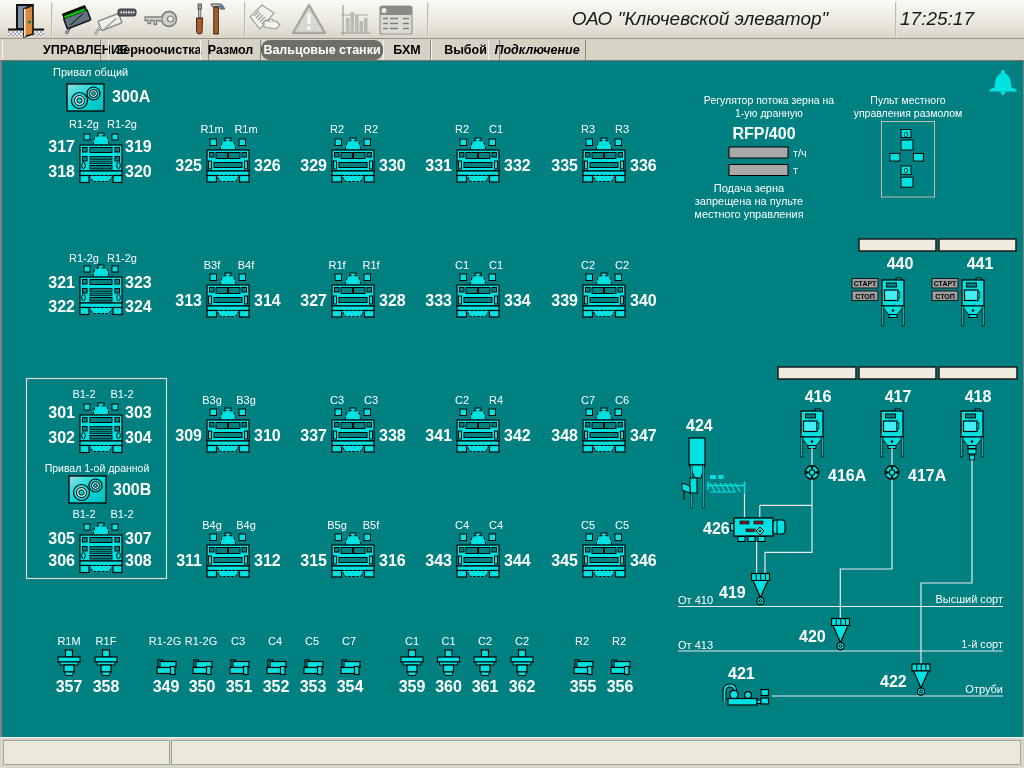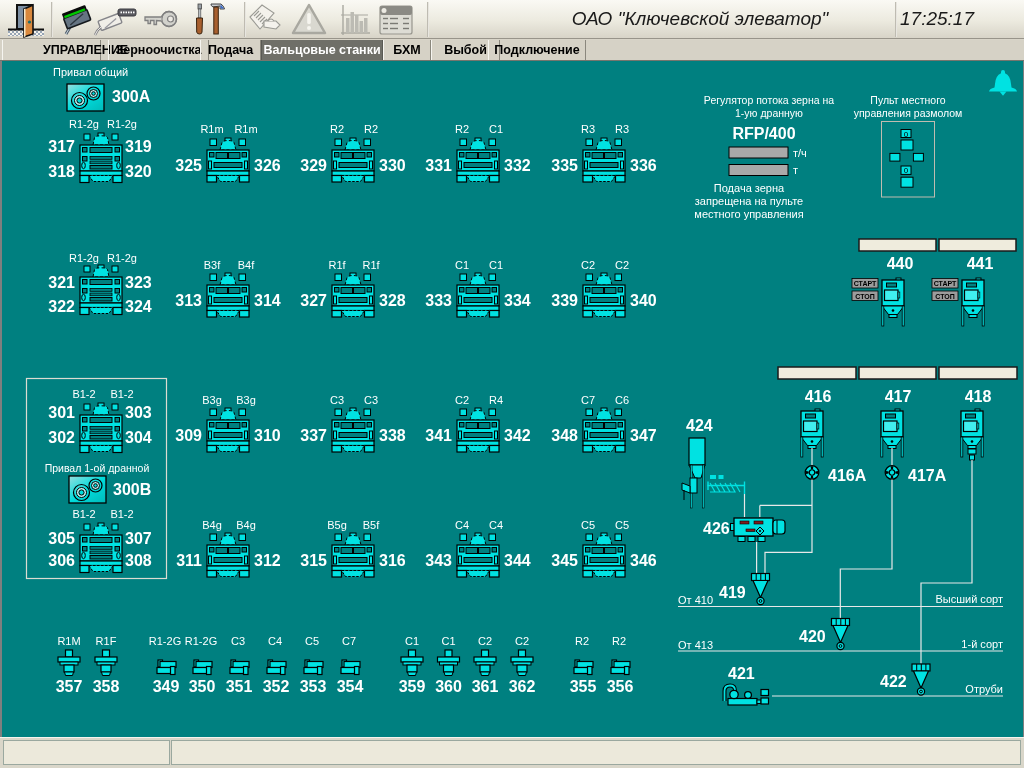--- a/index.html
+++ b/index.html
@@ -9,21 +9,21 @@
 .tsep { position:absolute; top:2px; height:35px; width:2px;
   background:linear-gradient(90deg,#aaa69a,#fcfbf7); }
 #title { position:absolute; top:8px; left:520px; width:360px; text-align:center; font-size:19px;
   font-style:italic; color:#1a1a1a; }
 #clock { position:absolute; top:8px; left:900px; width:120px; font-size:19px;
   font-style:italic; color:#1a1a1a; }
 #menubar { position:absolute; left:0; top:40px; width:1024px; height:21px; background:#d6d2c6;
   border-bottom:1px solid #77756d; }
 .tab { position:absolute; top:0; height:20px; line-height:20px; text-align:center;
   font-size:12.5px; font-weight:bold; color:#000; white-space:nowrap; overflow:visible; border-right:1px solid #8a877d; border-left:1px solid #f6f5f0; }
-.tabsel { background:#6f6f68; color:#fff; border-left:1px solid #5a5a54; border-right:1px solid #5a5a54; }
+.tabsel { background:#6f6f68; color:#fff; border-left:1px solid #5a5a54; border-right:1px solid #5a5a54;border-radius:9px; }
 #main { position:absolute; left:0; top:61px; width:1024px; height:676px; background:#008080;
   border-left:2px solid #7f7f7f; border-right:1px solid #7f7f7f; }
 #status { position:absolute; left:0; top:737px; width:1024px; height:31px; background:#d9d6c9;
   border-top:1px solid #f5f4ee; }
 .scell { position:absolute; top:2px; height:25px; background:#ece9db; border:1px solid #9aa89f; }
 </style></head>
 <body>
 <div id="page">
   <div id="toolbar">
     <svg width="1024" height="39" viewBox="0 0 1024 39">
@@ -122,25 +122,25 @@
     <div class="tsep" style="left:51px"></div>
     <div class="tsep" style="left:244px"></div>
     <div class="tsep" style="left:427px"></div>
     <div class="tsep" style="left:895px"></div>
     <div id="title">ОАО "Ключевской элеватор"</div>
     <div id="clock">17:25:17</div>
   </div>
   <div id="menubar">
     <div class="tab" style="left:2px; width:99px;padding-left:40px;">УПРАВЛЕНИЕ</div>
     <div class="tab" style="left:108px; width:101px;">Зерноочистка</div>
-    <div class="tab" style="left:200px; width:61px;">Подача</div>
+    <div class="tab" style="left:200px; width:61px;">Размол</div>
     <div class="tab tabsel" style="left:261px; width:122px;">Вальцовые станки</div>
     <div class="tab" style="left:383px; width:48px;">БХМ</div>
     <div class="tab" style="left:431px; width:69px;">Выбой</div>
-    <div class="tab" style="left:488px; width:98px;">Подключение</div>
+    <div class="tab" style="left:488px; width:98px;font-style:italic;">Подключение</div>
   </div>
   <div id="main">
     <svg width="1022" height="676" viewBox="1 61 1022 676" font-family="Liberation Sans, sans-serif">
 
 <defs>
 <linearGradient id="pumpg" x1="0" y1="0" x2="1" y2="1">
  <stop offset="0" stop-color="#9adede"></stop>
             <stop offset="0.5" stop-color="#00dcdc"></stop>
             <stop offset="1" stop-color="#00b9b9"></stop>
 </linearGradient>

